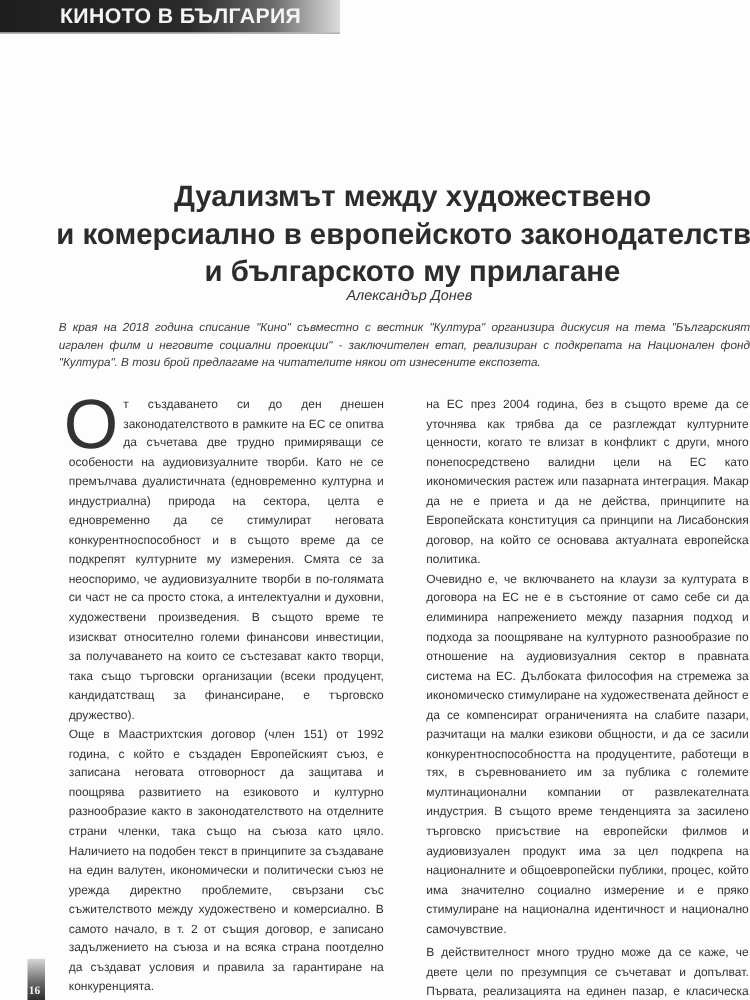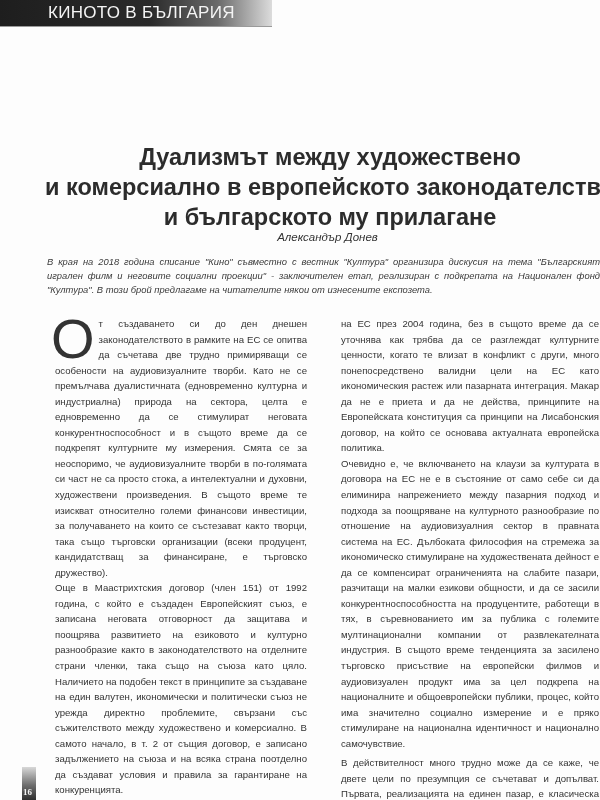--- a/index.html
+++ b/index.html
@@ -8,21 +8,21 @@
       background: #fdfdfd; color: #2a2a2a;
       font-family: "Liberation Sans", "DejaVu Sans", sans-serif;
     }
     .section-bar {
       position: absolute; left: 0; top: 0; width: 272px; height: 26px;
       background: linear-gradient(to right, #1e1e1e 0%, #2a2a2a 55%, #6a6a6a 80%, #dcdcdc 100%);
       border-bottom: 1px solid #9a9a9a;
     }
     .section-bar span {
       position: absolute; left: 48px; top: 3px;
-      color: #f4f4f4; font-weight: normal; font-size: 17px; letter-spacing: 0.3px;
+      color: #f4f4f4; font-weight: bold; font-size: 17px; letter-spacing: 0.3px;
     }
     .title {
       position: absolute; left: 30px; top: 142px; width: 600px;
       text-align: center; font-weight: bold; font-size: 23.5px; line-height: 30px;
       color: #2c2c2c;
     }
     .title div { white-space: nowrap; }
     .author {
       position: absolute; left: 0; top: 231px; width: 655px; text-align: center;
       font-style: italic; font-size: 11.5px; color: #333;

